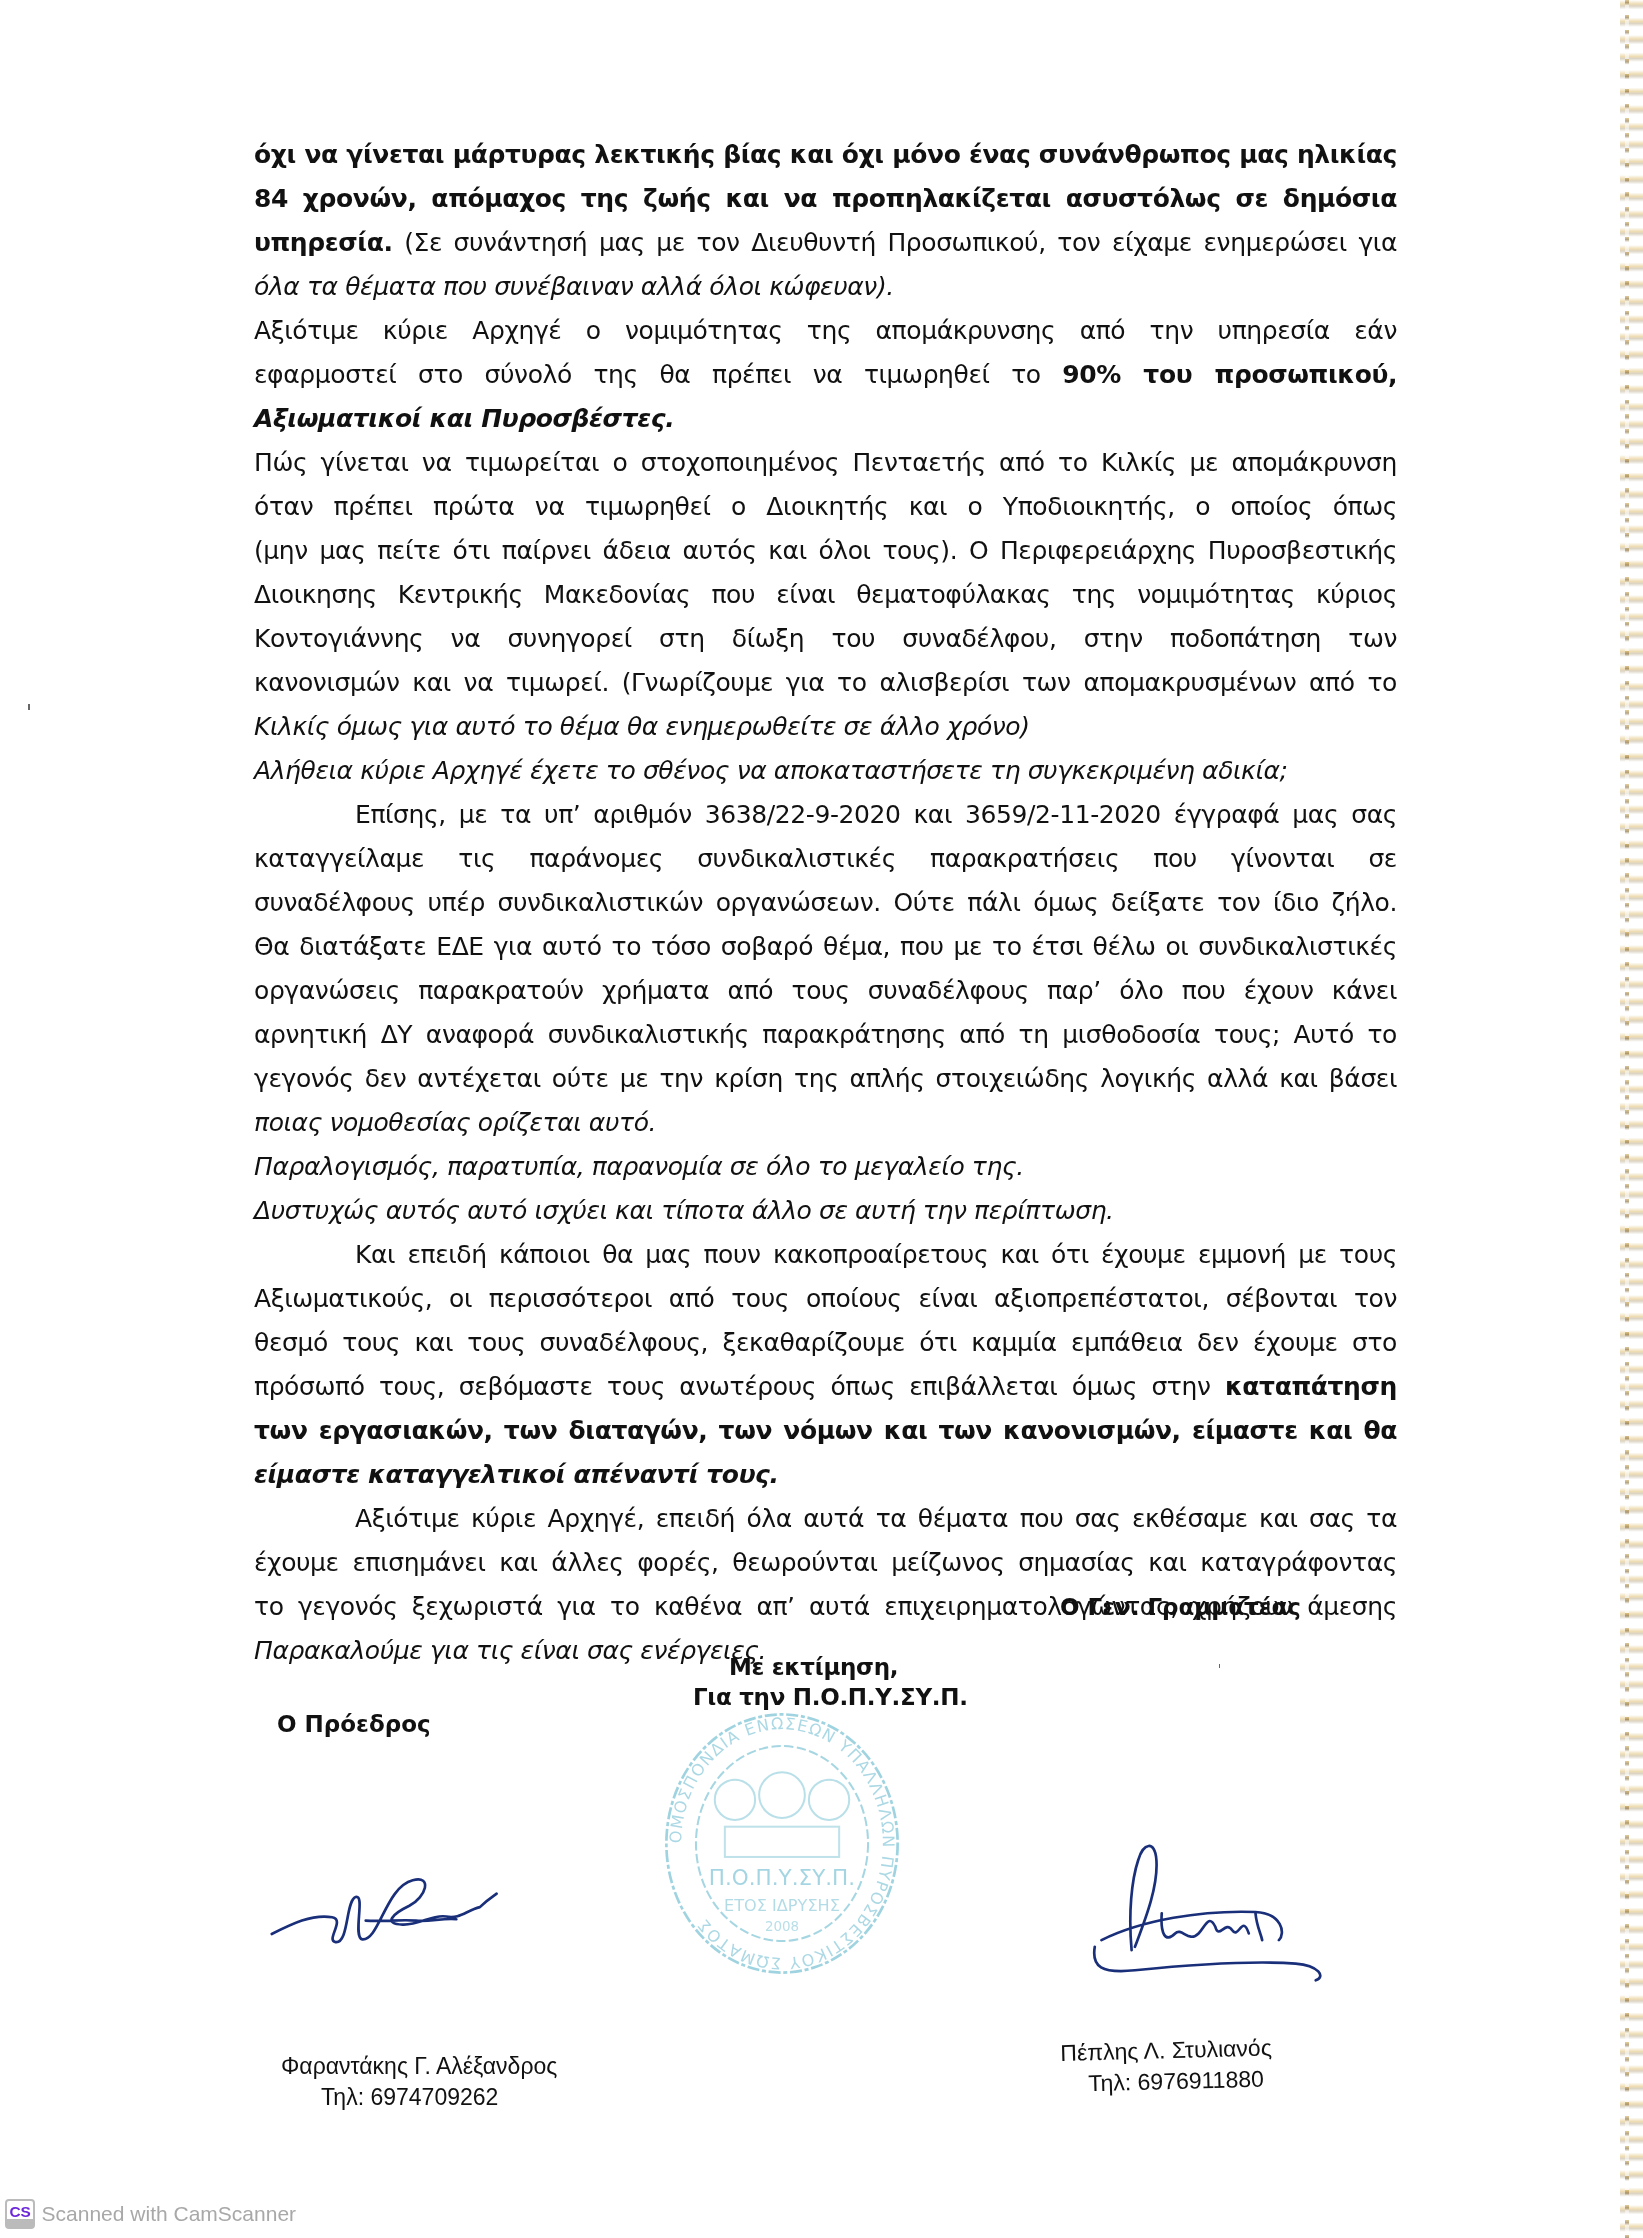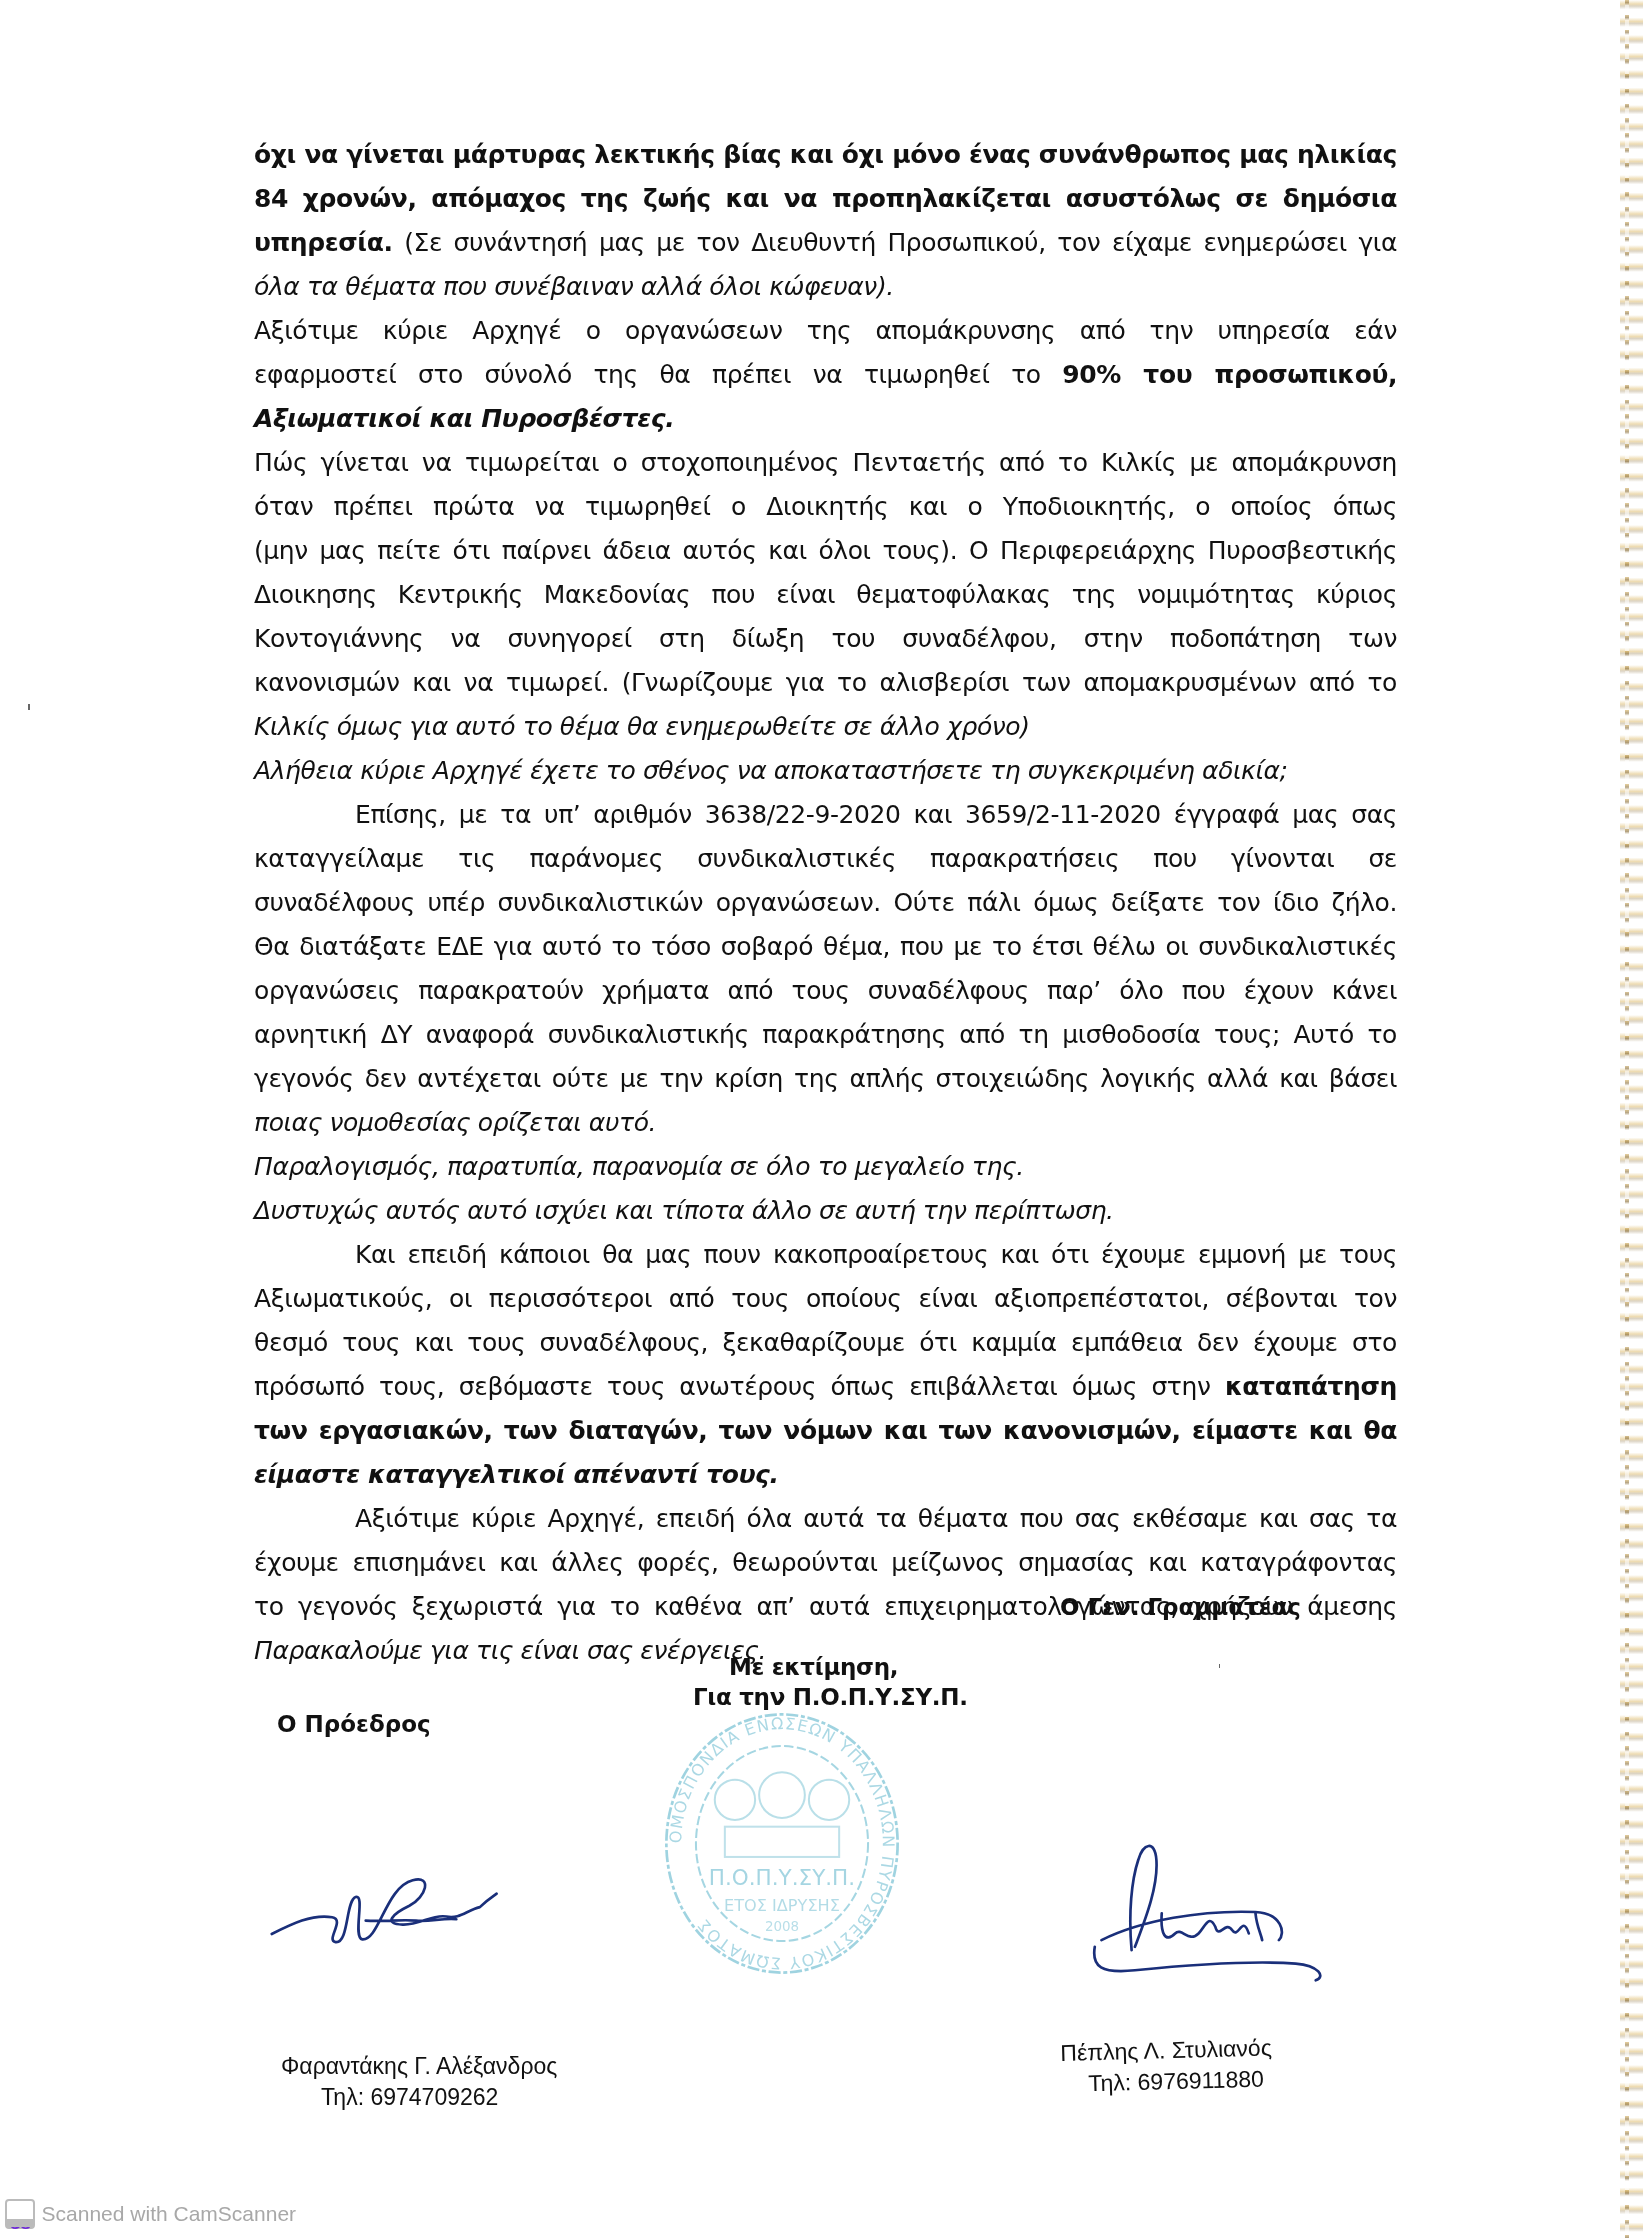--- a/index.html
+++ b/index.html
@@ -28,37 +28,37 @@
   .b { font-weight: bold; }
   .closing { position:absolute; font-family: "DejaVu Sans", sans-serif; font-weight: bold; font-size: 23px; color:#111; letter-spacing:-0.3px;margin-top:34px; }
   .sig-title { position:absolute; font-family: "DejaVu Sans", sans-serif; font-weight: bold; font-size: 23px; color:#111; }
   .signer { position:absolute; font-family: "Liberation Sans", sans-serif; font-size: 23px; color:#111; line-height: 31px; }
   .stamp { position:absolute; left: 661px; top: 1709px; width: 242px; height: 269px; }
   .signature { position:absolute; }
   .watermark { position:absolute; left: 5.4px; top: 2199px; display:flex; align-items:center; gap: 6.7px;
     font-family: "Liberation Sans", sans-serif; font-size: 21px; color: #a8a8a8; }
   .cs-logo { width: 29.5px; height: 29.5px; border: 2px solid #bbbbbb; border-radius: 4px; position: relative;
     font-family: "Liberation Sans", sans-serif; font-weight: bold; font-size: 15.4px; color:#6d28d9;
-    display:flex; align-items:flex-start; justify-content:center; box-sizing:border-box; padding-top:14px; }
+    display:flex; align-items:flex-start; justify-content:center; box-sizing:border-box; padding-top:2px; }
   .cs-logo::after { content:""; position:absolute; left:0; right:0; bottom:0; height:7.4px; background:#bbbbbb; }
   .speck { position:absolute; width:2px; height:6px; background:#666; }
 </style>
 </head>
 <body>
 
 <div class="page">
   <div class="edge"></div>
   <div class="edge-inner"></div>
 
   <div class="body-text" id="body-text">
       <div class="line"><span class="b">όχι να γίνεται μάρτυρας λεκτικής βίας και όχι μόνο ένας συνάνθρωπος μας ηλικίας</span></div>
       <div class="line"><span class="b">84 χρονών, απόμαχος της ζωής και να προπηλακίζεται ασυστόλως σε δημόσια</span></div>
       <div class="line"><span class="b">υπηρεσία.</span><span> (Σε συνάντησή μας με τον Διευθυντή Προσωπικού, τον είχαμε ενημερώσει για</span></div>
       <div class="line last"><span>όλα τα θέματα που συνέβαιναν αλλά όλοι κώφευαν).</span></div>
-      <div class="line"><span>Αξιότιμε κύριε Αρχηγέ ο οργανώσεων της απομάκρυνσης από την υπηρεσία εάν</span></div>
+      <div class="line"><span>Αξιότιμε κύριε Αρχηγέ ο νομιμότητας της απομάκρυνσης από την υπηρεσία εάν</span></div>
       <div class="line"><span>εφαρμοστεί στο σύνολό της θα πρέπει να τιμωρηθεί το </span><span class="b">90% του προσωπικού,</span></div>
       <div class="line last"><span class="b">Αξιωματικοί και Πυροσβέστες.</span></div>
       <div class="line"><span>Πώς γίνεται να τιμωρείται ο στοχοποιημένος Πενταετής από το Κιλκίς με απομάκρυνση</span></div>
       <div class="line"><span>όταν πρέπει πρώτα να τιμωρηθεί ο Διοικητής και ο Υποδιοικητής, ο οποίος όπως</span></div>
       <div class="line"><span>(μην μας πείτε ότι παίρνει άδεια αυτός και όλοι τους). Ο Περιφερειάρχης Πυροσβεστικής</span></div>
       <div class="line"><span>Διοικησης Κεντρικής Μακεδονίας που είναι θεματοφύλακας της νομιμότητας κύριος</span></div>
       <div class="line"><span>Κοντογιάννης να συνηγορεί στη δίωξη του συναδέλφου, στην ποδοπάτηση των</span></div>
       <div class="line"><span>κανονισμών και να τιμωρεί. (Γνωρίζουμε για το αλισβερίσι των απομακρυσμένων από το</span></div>
       <div class="line last"><span>Κιλκίς όμως για αυτό το θέμα θα ενημερωθείτε σε άλλο χρόνο)</span></div>
       <div class="line last"><span>Αλήθεια κύριε Αρχηγέ έχετε το σθένος να αποκαταστήσετε τη συγκεκριμένη αδικία;</span></div>

